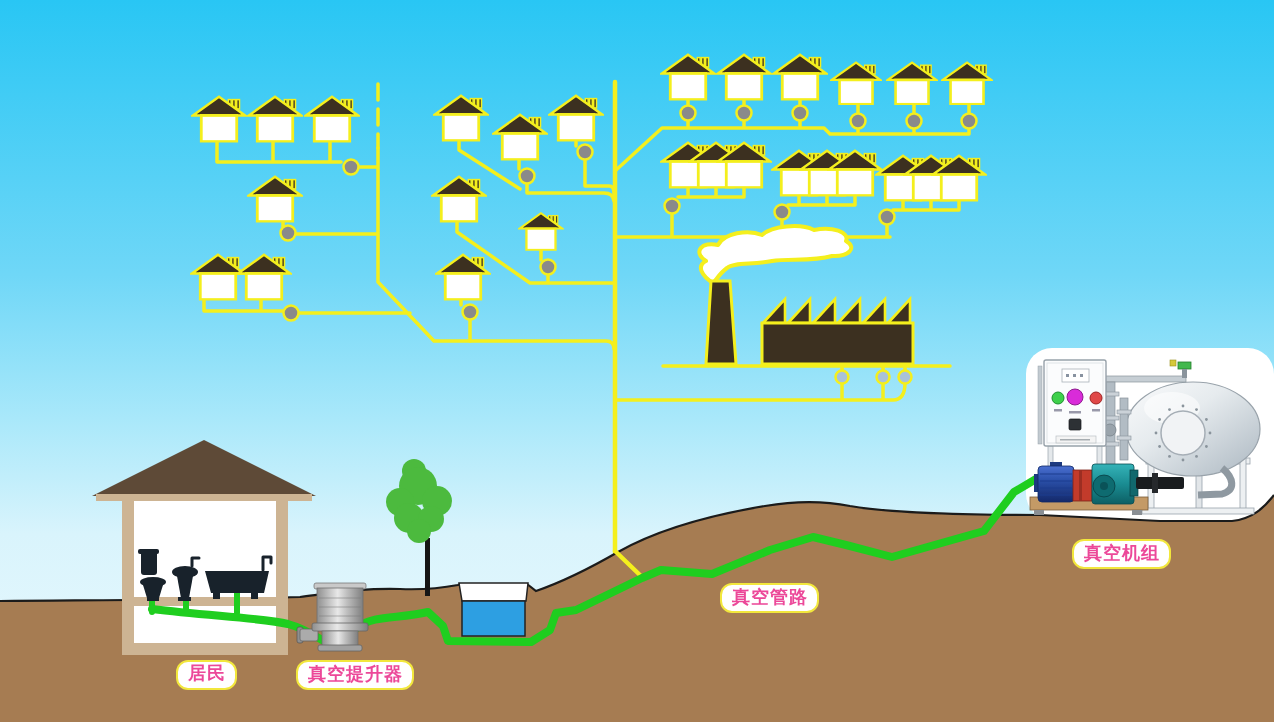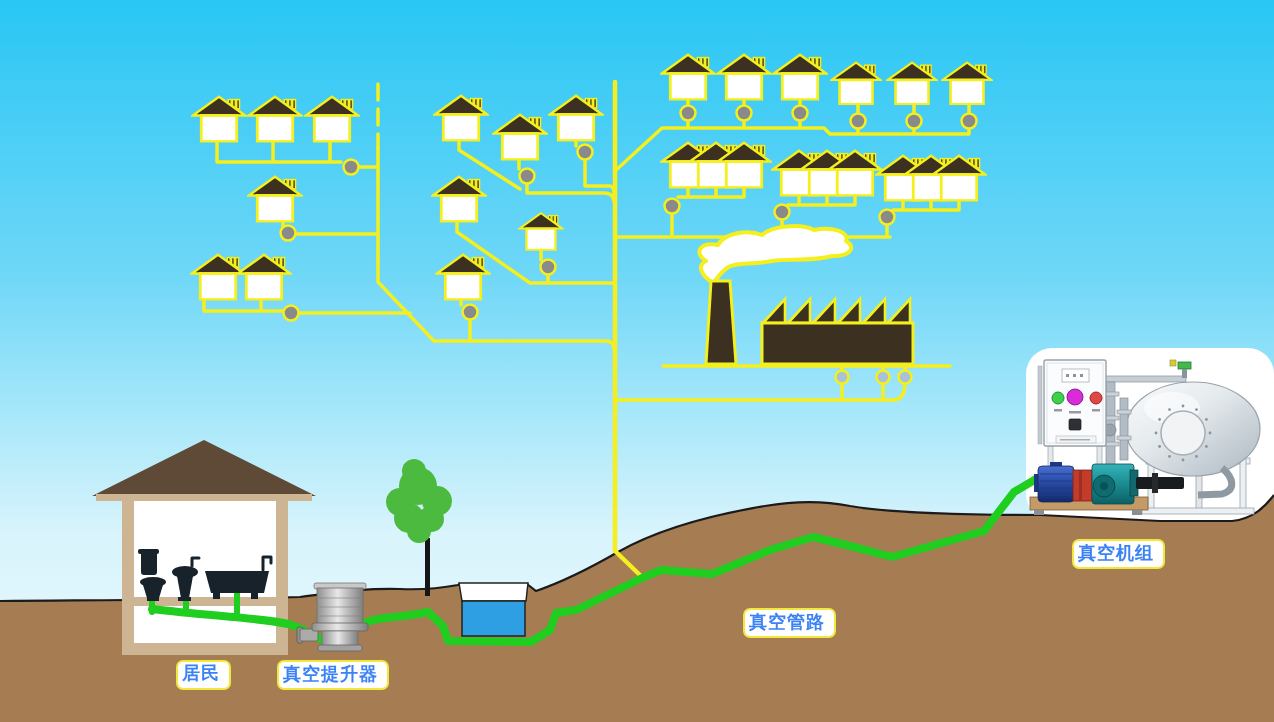--- a/index.html
+++ b/index.html
@@ -24,24 +24,24 @@
   .pit-light{fill:var(--pit_light,#A9C2D8);stroke:var(--pipe_yellow,#F4EF1D);stroke-width:2.5;}
   .roofd{fill:var(--roof,#3C3020);stroke:var(--pipe_yellow,#F4EF1D);}
   .housebody{fill:var(--house_fill,#FFFFFF);stroke:var(--pipe_yellow,#F4EF1D);}
   .terrain-fill{fill:var(--ground,#A67C52);}
   .terrain-line{fill:none;stroke:var(--ground_line,#1B1B1B);stroke-width:2.2;}
   .fixture{fill:var(--fixture,#18222B);}
   .fixture-stroke{fill:none;stroke:var(--fixture,#18222B);stroke-width:3;stroke-linejoin:round;stroke-linecap:round;}
   .treec{fill:var(--tree_green,#4CBA3E);}
   
   .tag{
-    position:absolute;background:#fff;color:#3b82f6;
-    border:2.5px solid var(--label_border,#F2E73C);border-radius:7px;
+    position:absolute;background:#fff;color:#ec4899;
+    border:2.5px solid var(--label_border,#F2E73C);border-radius:12px;
     font-size:18px;font-weight:bold;letter-spacing:1px;
-    padding:1px 9px 3px 4px;line-height:22px;white-space:nowrap;
+    padding:1px 9px 3px 10px;line-height:22px;white-space:nowrap;
   }
 </style>
 </head>
 <body>
 
 <div class="stage">
 <svg width="1274" height="722" viewBox="0 0 1274 722">
   <defs>
     <symbol id="house" viewBox="0 0 60 52">
       <rect x="40" y="6" width="3" height="10" class="roofd" stroke-width="1.6"></rect>
@@ -320,16 +320,16 @@
       <rect x="1069" y="411" width="12" height="2.5" fill="#99A"></rect>
       <rect x="1092" y="409" width="8" height="2.5" fill="#99A"></rect>
       <rect x="1069" y="419" width="12" height="11" rx="1.5" fill="#2D3135" stroke="#16181A" stroke-width="0.7"></rect>
       <rect x="1056" y="436" width="40" height="7" fill="#F4F4F4" stroke="#BCC2C6" stroke-width="0.7"></rect>
       <rect x="1060" y="439" width="30" height="1.5" fill="#A7ADB1"></rect>
     </g>
   </g>
 </svg>
 
 <div class="tag" style="left:176px;top:660px;font-family:Liberation Mono, monospace;">居民</div>
-<div class="tag" style="left:277px;top:660px;text-align:right;">真空提升器</div>
-<div class="tag" style="left:720px;top:608px;margin-left:23px;">真空管路</div>
+<div class="tag" style="left:296px;top:660px;text-align:right;">真空提升器</div>
+<div class="tag" style="left:720px;top:583px;">真空管路</div>
 <div class="tag" style="left:1072px;top:539px;">真空机组</div>
 </div>
 
 </body></html>

